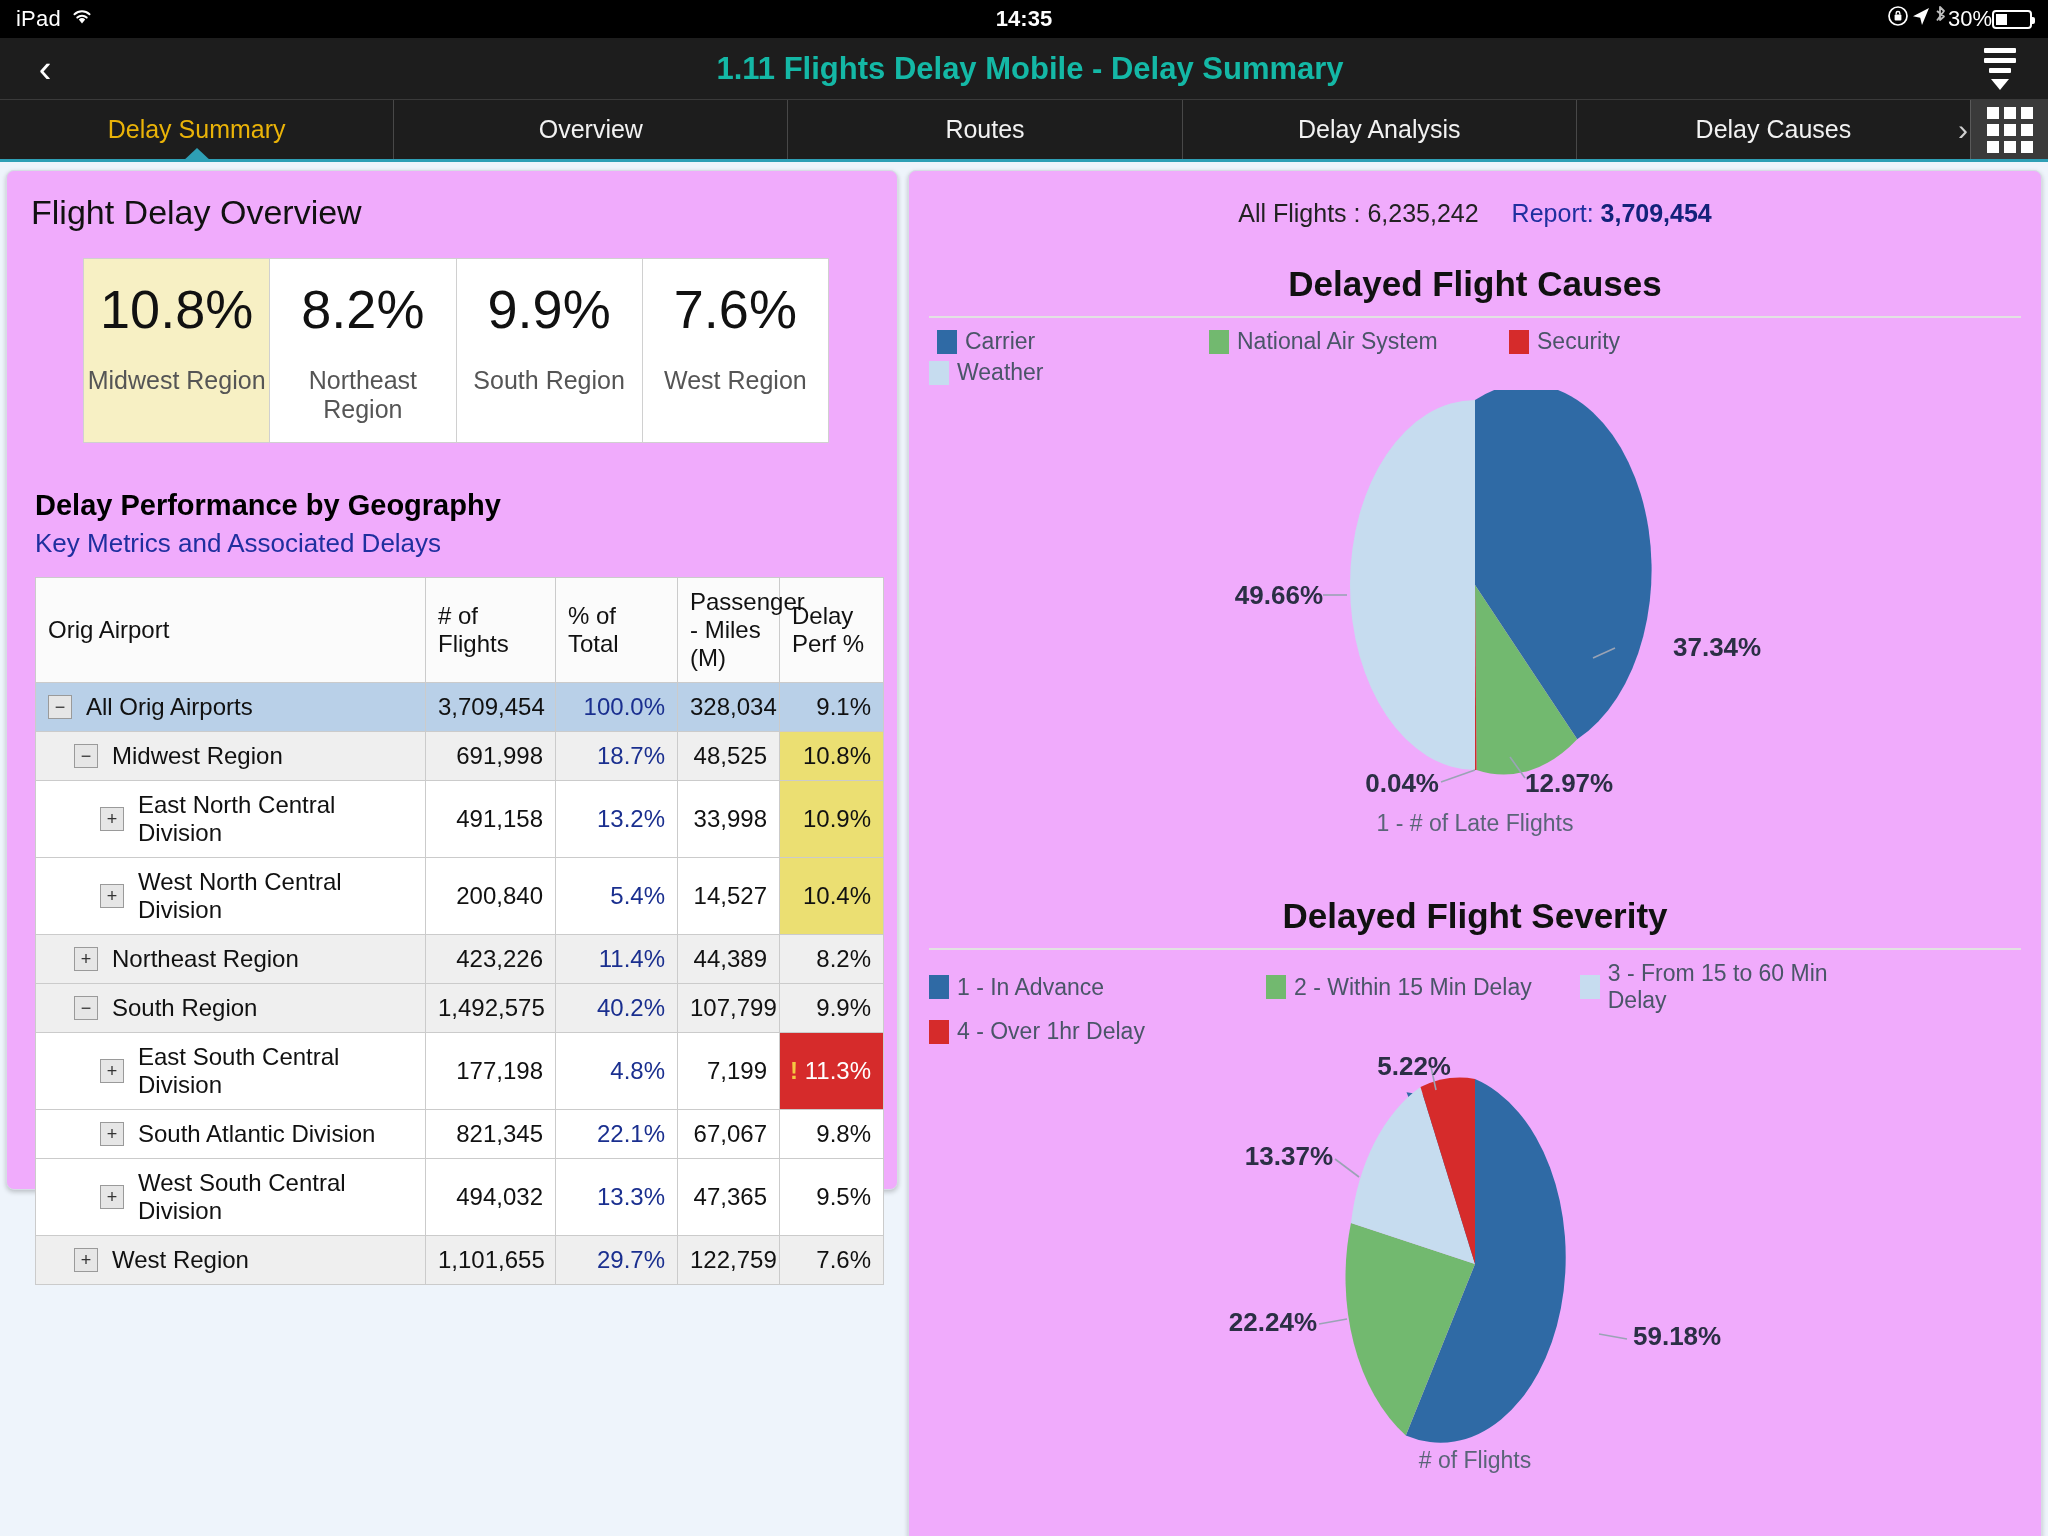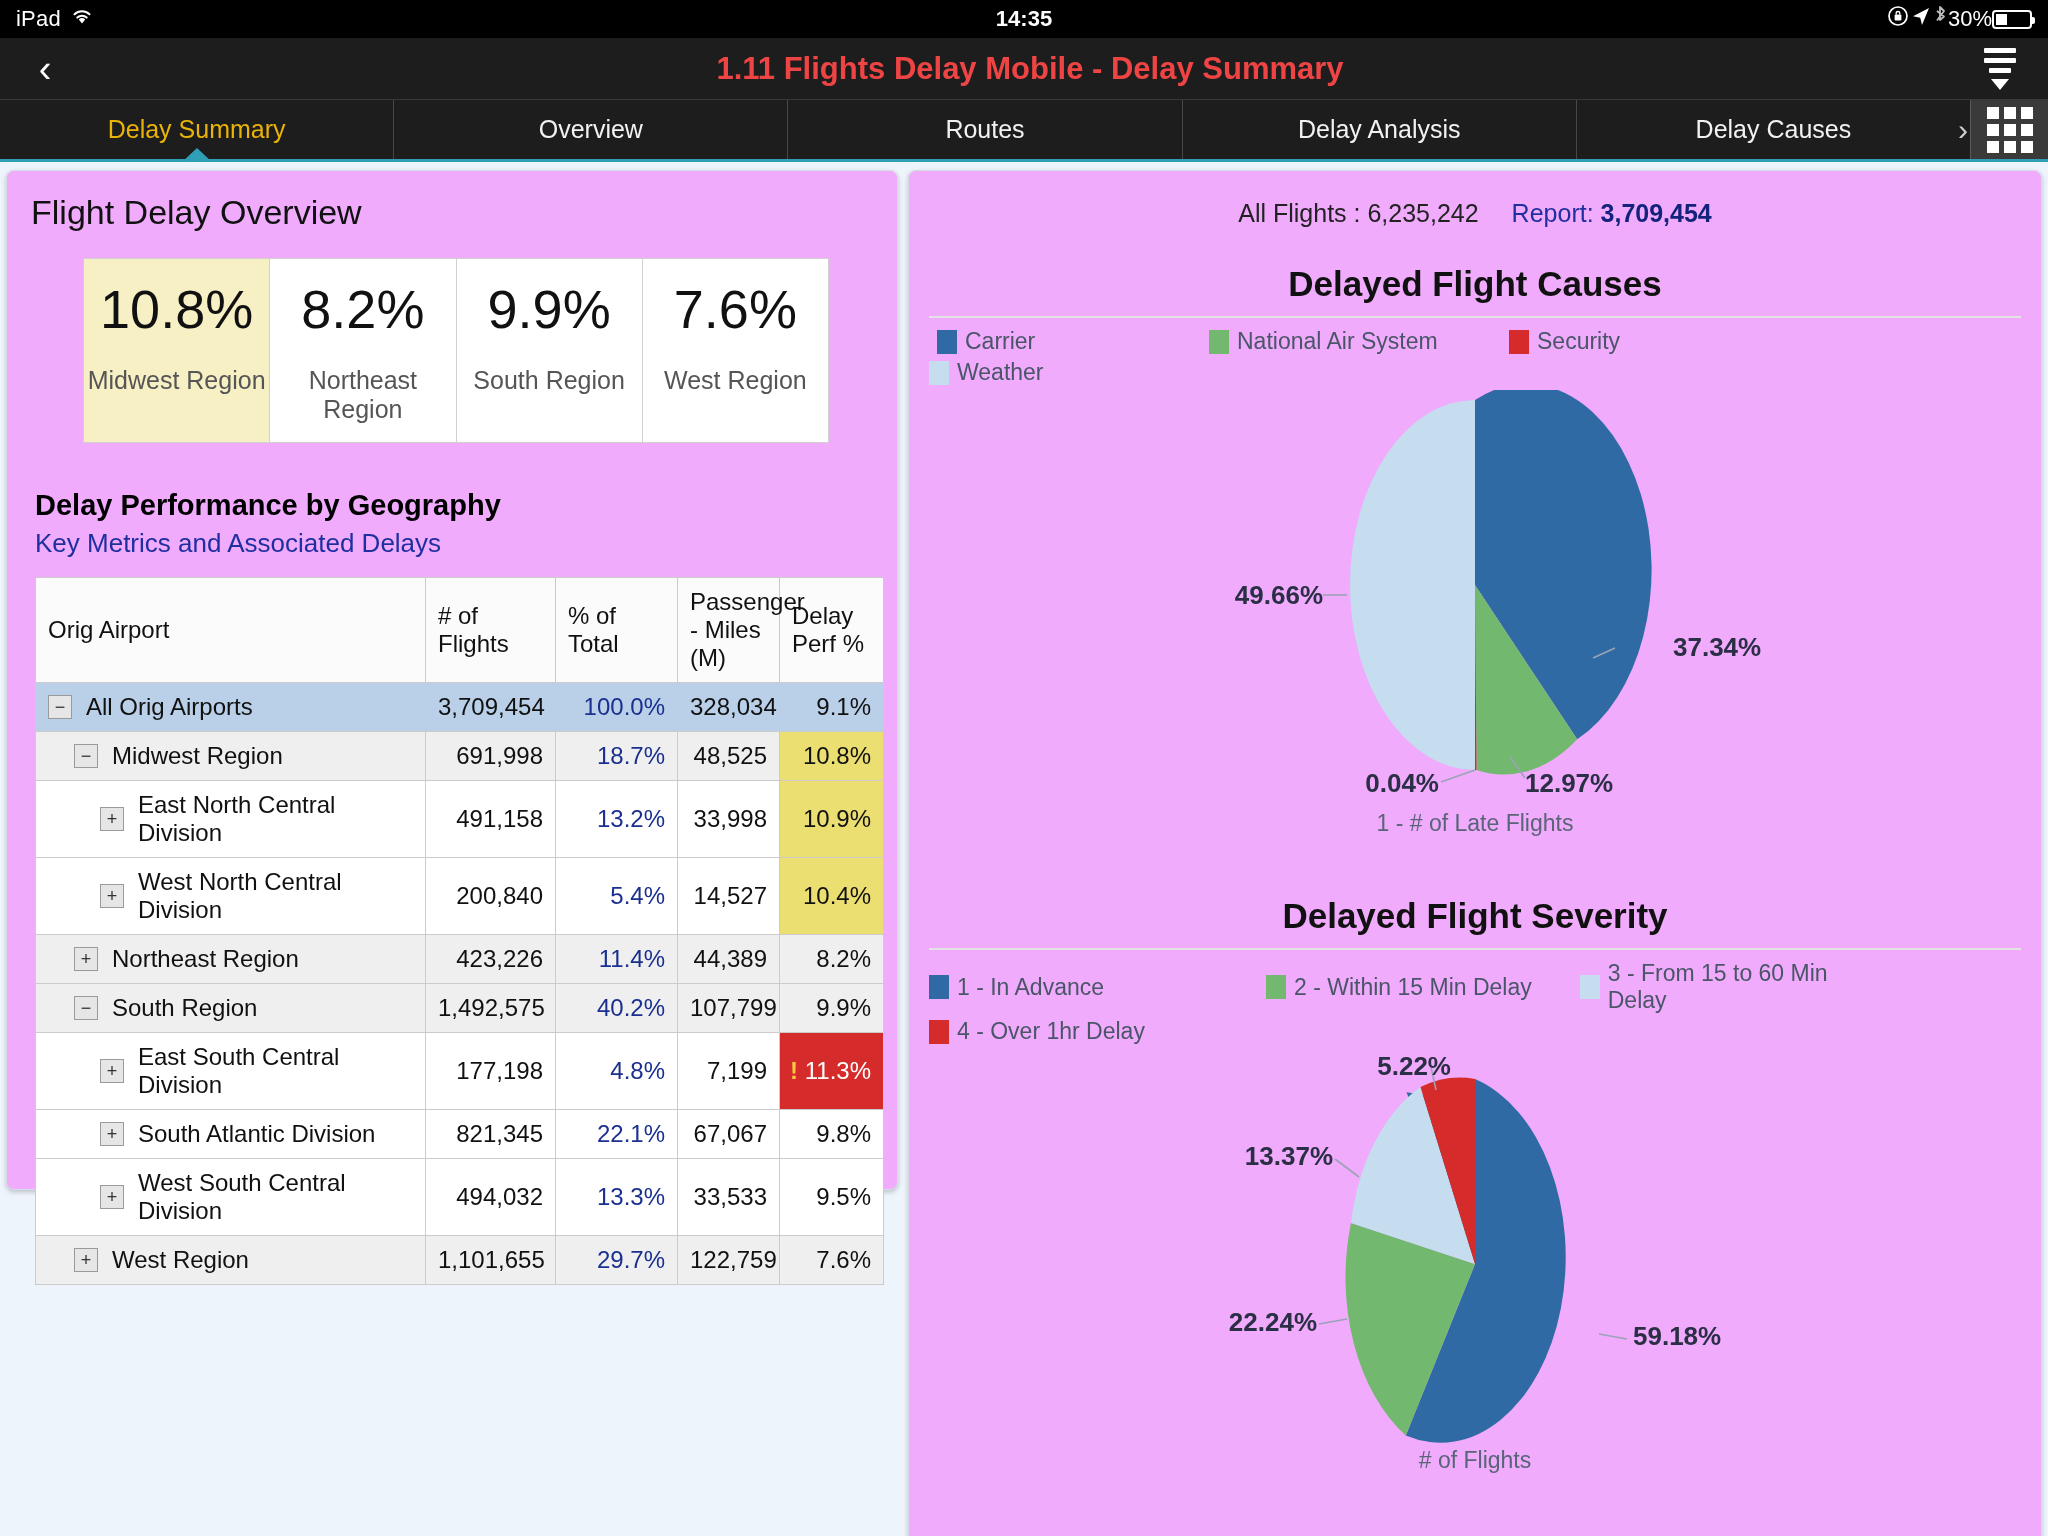--- a/index.html
+++ b/index.html
@@ -42,21 +42,21 @@
     height: 62px; background: #1d1d1d;
     display: flex; align-items: center; position: relative;
     border-bottom: 1px solid #3a3a3a;
   }
   .back-btn {
     width: 90px; display: flex; align-items: center; justify-content: center;
     color: #fff; font-size: 38px; font-weight: 300; line-height: 1;
   }
   .app-title {
     position: absolute; left: 12px; right: 0; text-align: center;
-    color: #ef4444; font-size: 31px; font-weight: 700; pointer-events: none;
+    color: #14b8a6; font-size: 31px; font-weight: 700; pointer-events: none;
   }
   .menu-btn {
     margin-left: auto; width: 96px; height: 100%;
     display: flex; flex-direction: column; align-items: center; justify-content: center;
     gap: 5px; position: relative; z-index: 2;
   }
   .menu-btn i { display: block; background: #fff; height: 5px; border-radius: 1px; }
   .menu-btn i:nth-child(1) { width: 32px; }
   .menu-btn i:nth-child(2) { width: 32px; }
   .menu-btn i:nth-child(3) { width: 22px; }
@@ -422,21 +422,21 @@
           </tr>
           <tr class="r-odd">
             <td>
               <div class="tcell ind-3">
                 <span class="exp">+</span>
                 <span>West South Central Division</span>
               </div>
             </td>
             <td class="num">494,032</td>
             <td class="pct">13.3%</td>
-            <td class="num">33,533</td>
+            <td class="num">47,365</td>
             <td class="num">9.5%</td>
           </tr>
           <tr class="r-even">
             <td>
               <div class="tcell ind-2">
                 <span class="exp">+</span>
                 <span>West Region</span>
               </div>
             </td>
             <td class="num">1,101,655</td>

